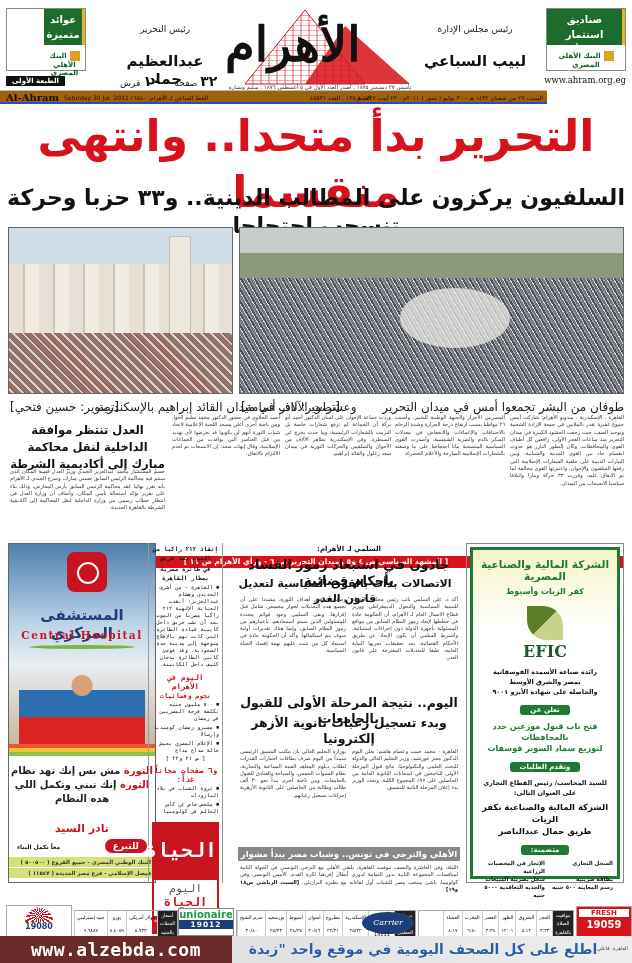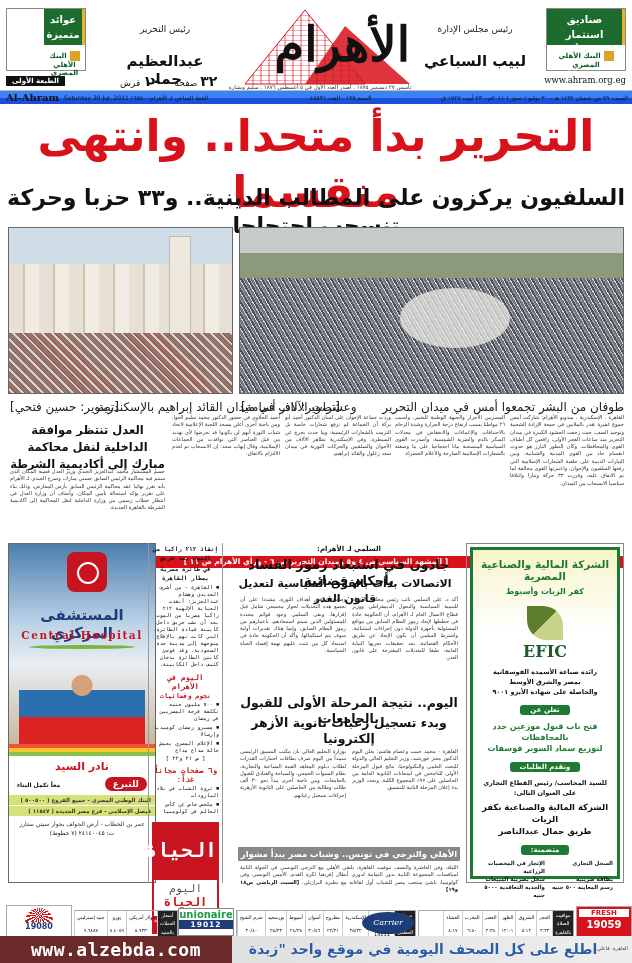--- a/index.html
+++ b/index.html
@@ -10,29 +10,29 @@
   .ad-box .green { height: 36px; background: #1e6b2e; color: #fff; font-size: 10px; font-weight: bold; text-align: center; line-height: 15px; padding-top: 3px; direction: rtl; border-right: 3px solid #e8b32a; }
   .ad-box .bank { font-size: 7px; text-align: center; color: #0c5a26; padding-top: 6px; font-weight: bold; direction: rtl; }
   .ad-box .bank-icon { display: inline-block; width: 10px; height: 10px; background: #d9a520; vertical-align: middle; margin-left: 3px; }
 
   .editor { position: absolute; text-align: center; direction: rtl; }
   .editor .role { font-size: 9px; color: #222; }
   .editor .name { font-size: 15px; font-weight: bold; margin-top: 18px; }
 
   .logo-wrap { position: absolute; left: 225px; top: 6px; width: 185px; height: 80px; }
   .logo-wrap svg { position: absolute; left: 0; top: 0; }
-  .logo-text { position: absolute; left: 0; right: 0; top: 10px; text-align: right; font-family: "DejaVu Serif", serif; font-size: 48px; font-weight: bold; color: #111; direction: rtl; }
+  .logo-text { position: absolute; left: 0; right: 0; top: 10px; text-align: left; font-family: "DejaVu Serif", serif; font-size: 48px; font-weight: bold; color: #111; direction: rtl; }
   .founded { position: absolute; left: 225px; top: 84px; width: 190px; font-size: 5.5px; text-align: center; direction: rtl; color: #333; }
 
   .edition-badge { position: absolute; left: 6px; top: 76px; background: #111; color: #fff; font-size: 7px; padding: 1px 6px; direction: rtl; font-weight: bold; }
   .price { position: absolute; left: 120px; top: 73px; font-size: 9px; direction: rtl; }
   .price b { font-size: 14px; }
   .url { position: absolute; right: 6px; top: 75px; font-family: "DejaVu Serif", serif; font-size: 8.5px; }
 
-  .dateline { position: absolute; left: 0; top: 90px; width: 632px; height: 14px; background: #3b82f6; border-top: 1px solid #bbb; border-bottom: 6px solid #1d4ed8; font-size: 6px; line-height: 13px; }
+  .dateline { position: absolute; left: 0; top: 90px; width: 547px; height: 14px; background: #a16207; border-top: 1px solid #bbb; border-bottom: 2px solid #1d4ed8; font-size: 6px; line-height: 13px; }
   .dateline span { position: absolute; top: 0; white-space: nowrap; }
   .dateline .brand { left: 6px; font-family: "DejaVu Serif", serif; font-size: 10px; font-weight: bold; }
 
   
   .headline { position: absolute; left: 0; width: 632px; top: 108px; text-align: center; color: #d8121b; font-size: 44px; font-weight: bold; direction: rtl; letter-spacing: -1px; font-family: "DejaVu Sans", sans-serif; line-height: 56px; }
   .subhead { position: absolute; left: 0; width: 632px; top: 184px; text-align: center; font-size: 22px; font-weight: bold; direction: rtl; line-height: 28px; }
 
   
   .photo { position: absolute; border: 1px solid #666; overflow: hidden; }
   .photo-left { left: 8px; top: 227px; width: 225px; height: 167px;
@@ -61,21 +61,21 @@
   .hosp .top { height: 200px; background: linear-gradient(180deg, #4d7fae 0%, #bcd3e8 40%, #e8eef2 60%, #c8b89e 100%); position: relative; }
   .hosp .logo { position: absolute; left: 58px; top: 8px; width: 40px; height: 40px; background: #c8141e; border-radius: 8px; }
   .hosp .logo::after { content: ""; position: absolute; left: 10px; top: 10px; width: 18px; height: 18px; border: 2px solid #fff; border-radius: 50%; }
   .hosp .ar-name { position: absolute; top: 62px; width: 100%; text-align: center; color: #1c3d7a; font-weight: bold; font-size: 15px; direction: rtl; }
   .hosp .en-name { position: absolute; top: 85px; width: 100%; text-align: center; color: #c8141e; font-family: "DejaVu Serif", serif; font-weight: bold; font-size: 10.5px; letter-spacing: 1.5px; }
   .hosp .swoosh { position: absolute; top: 101px; left: 20px; right: 20px; height: 4px; background: #7cb342; border-radius: 50%; }
   .hosp .people { position: absolute; left: 10px; right: 10px; bottom: 0; height: 90px; background: radial-gradient(circle at 50% 35%, #d6a07a 0 10px, transparent 11px), linear-gradient(180deg, transparent 40%, #2c6fb1 40% 70%, #d22 70%); }
   .hosp .stripes { height: 12px; background: linear-gradient(180deg, #e53 0 33%, #f8c531 33% 66%, #8bc34a 66%); }
   .hosp .slogan { text-align: center; direction: rtl; font-size: 10px; font-weight: bold; color: #222; line-height: 14px; margin-top: 8px; }
   .hosp .slogan .red { color: #c8141e; }
-  .hosp .author { text-align: center; color: #c8141e; font-weight: bold; font-size: 11px; direction: rtl; margin-top: 4px; }
+  .hosp .author { text-align: center; color: #c8141e; font-weight: bold; font-size: 11px; direction: rtl; margin-top: 16px; }
   .hosp .donate-row { display: flex; justify-content: space-between; align-items: center; padding: 4px 8px; direction: rtl; }
   .hosp .donate { background: #c8141e; color: #fff; font-size: 9px; padding: 2px 8px; border-radius: 8px; font-weight: bold; }
   .hosp .together { font-size: 6px; font-weight: bold; }
   .hosp .bank-line { background: #d5e27a; font-size: 5.5px; direction: rtl; padding: 2px 4px; font-weight: bold; color: #333; white-space: nowrap; }
   .hosp .addr { font-size: 6px; direction: rtl; text-align: center; margin-top: 4px; color: #333; }
   .hosp .phone { font-size: 6px; text-align: center; margin-top: 2px; }
 
   
   .brief-col { position: absolute; left: 148px; top: 543px; width: 75px; height: 340px; border-left: 1px solid #999; border-right: 1px solid #999; padding: 0 3px; font-family: Liberation Mono, monospace; }
   .brief-title { font-size: 6px; font-weight: bold; direction: rtl; text-align: center; margin-top: 2px; line-height: 9px; }
@@ -208,20 +208,25 @@
 
 <div class="hosp">
   <div class="top">
     <div class="logo"></div>
     <div class="ar-name">المستشفى المركزي</div>
     <div class="en-name">Central Hospital</div>
     <div class="swoosh"></div>
     <div class="people"></div>
   </div>
   <div class="stripes"></div>
+  <div class="slogan">
+    <div><span class="red">الثورة</span> <span>مش بس إنك تهد نظام</span></div>
+    <div><span class="red">الثورة</span> <span>إنك تبني وتكمل اللي</span></div>
+    <div>هده النظام</div>
+  </div>
   <div class="author">نادر السيد</div>
   <div class="donate-row">
     <span class="donate">للتبرع</span>
     <span class="together">معاً نكمل البناء</span>
   </div>
   <div class="bank-line">البنك الوطني المصري - جميع الفروع ( ٥٠٠٥٠٠ )</div>
   <div class="bank-line" style="margin-top:1px;">فيصل الإسلامي - فرع مصر الجديدة ( ١١٥٤٧ )</div>
   <div class="addr">عمر بن الخطاب - أرض الجولف بجوار سيتي ستارز</div>
   <div class="phone">ت: ٢٤١٤٠٠٤٥ (٧ خطوط)</div>
 

